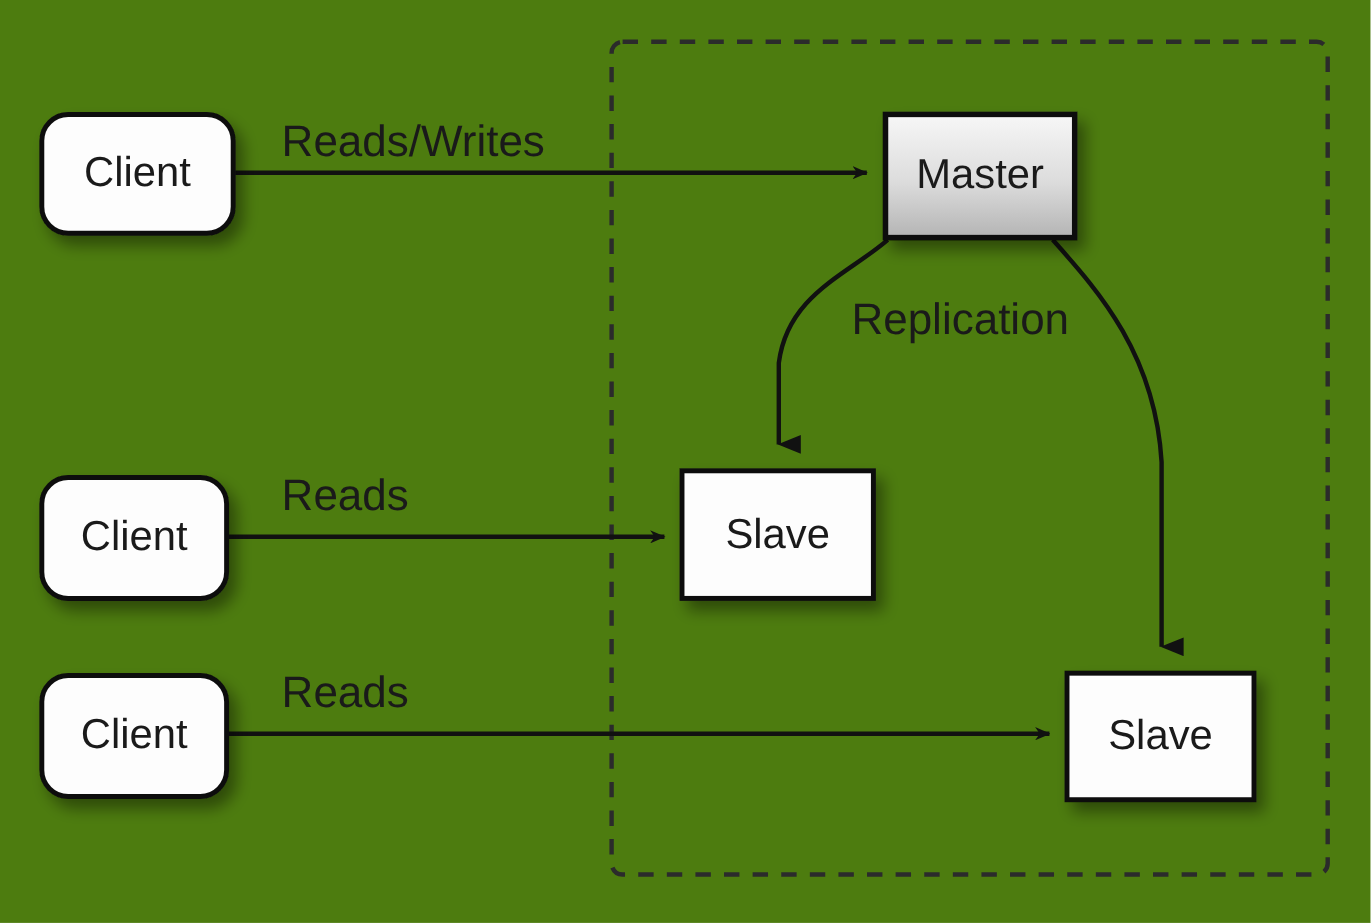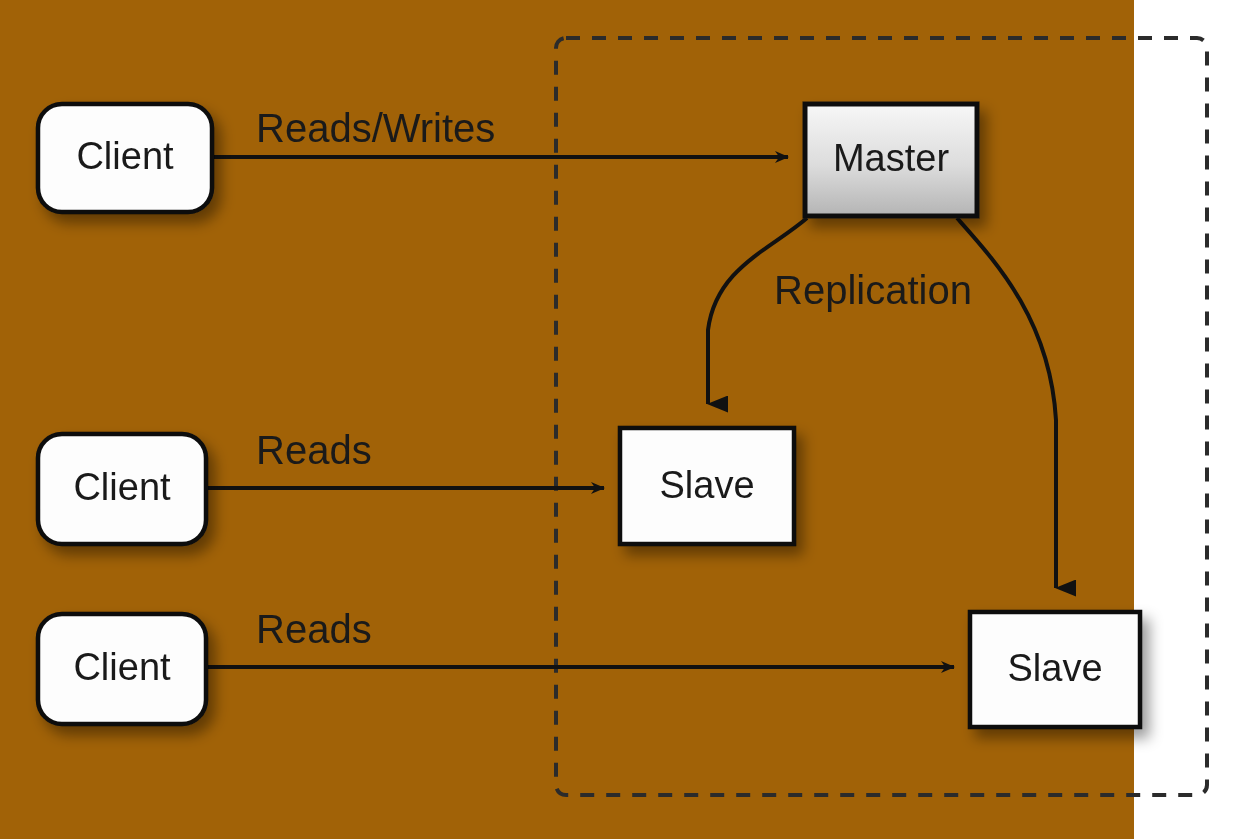--- a/index.html
+++ b/index.html
@@ -8,23 +8,23 @@
     background: #ffffff;
   }
   body {
     width: 1246px;
     height: 839px;
     font-family: "Liberation Sans", sans-serif;
     overflow: hidden;
   }
   #diagram-root {
     position: relative;
-    width: 1134px;
+    width: 1246px;
     height: 839px;
-    background: #a16207;
+    background: #4d7c0f;
   }
   #diagram-svg {
     position: absolute;
     left: 0;
     top: 0;
     width: 1246px;
     height: 839px;
     display: block;
   }
   .node-label {

